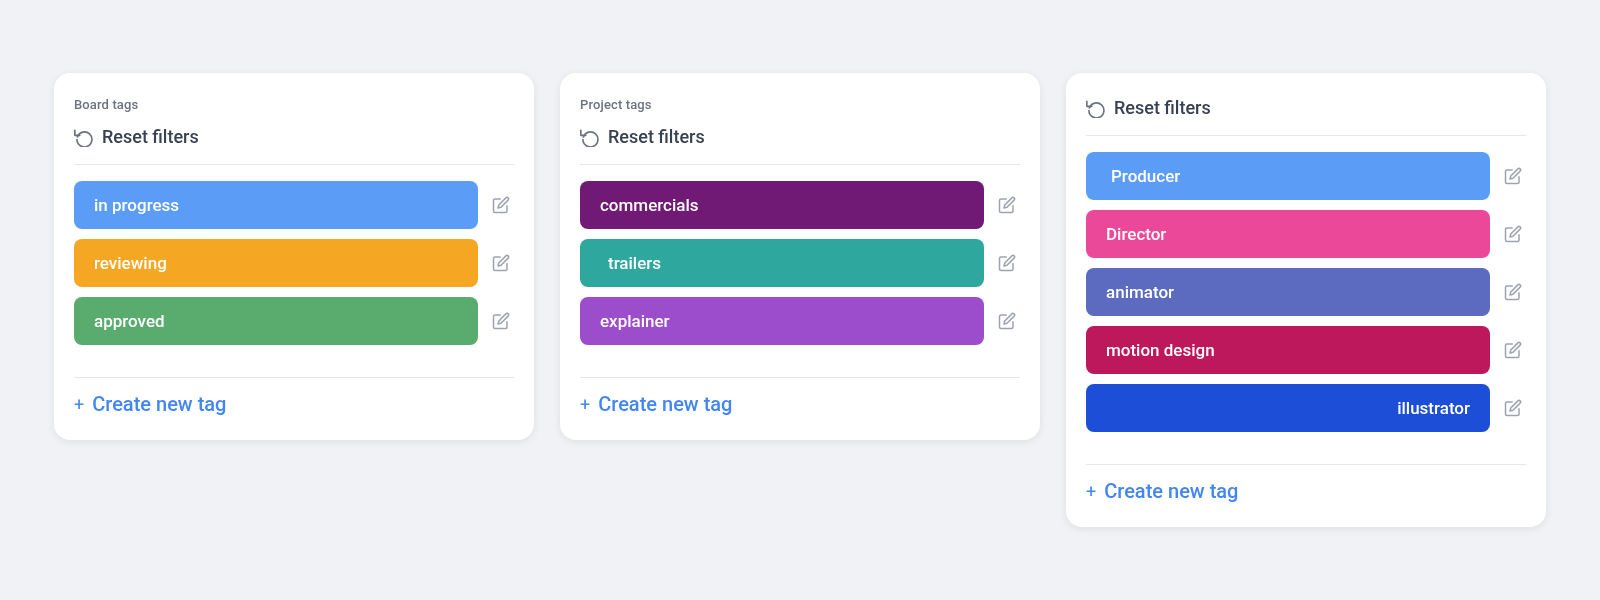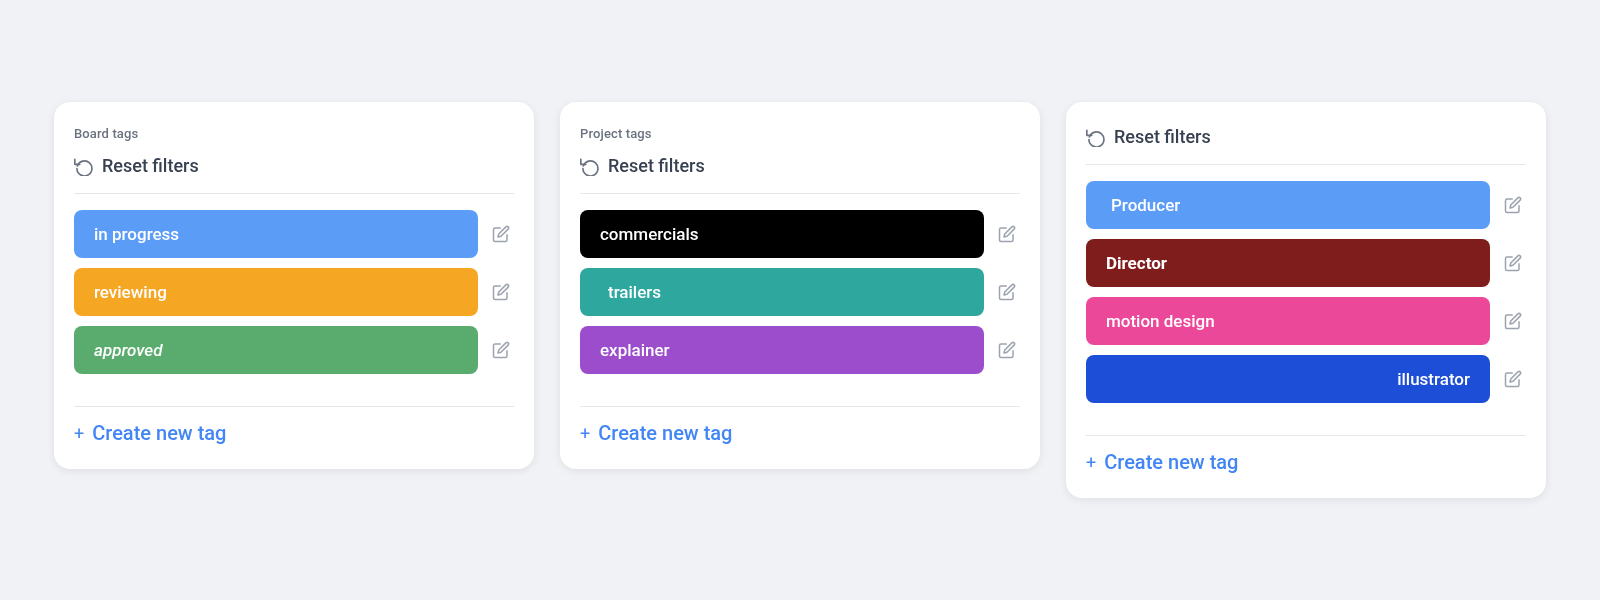--- a/index.html
+++ b/index.html
@@ -112,29 +112,29 @@
 
     .create-new-tag .create-label {
       font-size: 20px;
       color: #4285f4;
       font-weight: 500;
     }
 
     
     .color-blue       { background-color: #5b9cf6; }
     .color-orange     { background-color: #f5a623; }
-    .color-green      { background-color: #5aac6e; font-style: italic; }
-    .color-red        { background-color: #000000; }
+    .color-green      { background-color: #5aac6e; }
+    .color-red        { background-color: #701a75; }
     .color-teal       { background-color: #2ea89e; padding-left: 28px; }
     .color-purple     { background-color: #9c4dcc; }
     .color-indigo     { background-color: #5c6bc0; }
     .color-cornflower { background-color: #5b9cf6; padding-left: 25px; }
-    .color-pink       { background-color: #7f1d1d; font-weight: bold; }
+    .color-pink       { background-color: #ec4899; }
     .color-slate-blue { background-color: #5c6bc0; }
-    .color-amber      { background-color: #ec4899; }
+    .color-amber      { background-color: #be185d; }
     .color-seafoam    { background-color: #1d4ed8; text-align: right; }
   </style>
 </head>
 <body>
 
 <div class="panels-container">
     <div class="panel">
       <div class="panel-title">Board tags</div>
       <div class="reset-filters">
       <span class="reset-icon">
@@ -247,20 +247,29 @@
         <div class="tag-row">
           <div class="tag-chip color-pink">Director</div>
           <button class="edit-icon-btn">
         <svg viewBox="0 0 24 24" fill="none" stroke="currentColor" stroke-width="2" stroke-linecap="round" stroke-linejoin="round" width="18" height="18">
           <path d="M11 4H4a2 2 0 0 0-2 2v14a2 2 0 0 0 2 2h14a2 2 0 0 0 2-2v-7"></path>
           <path d="M18.5 2.5a2.121 2.121 0 0 1 3 3L12 15l-4 1 1-4 9.5-9.5z"></path>
         </svg>
       </button>
         </div>
         <div class="tag-row">
+          <div class="tag-chip color-slate-blue">animator</div>
+          <button class="edit-icon-btn">
+        <svg viewBox="0 0 24 24" fill="none" stroke="currentColor" stroke-width="2" stroke-linecap="round" stroke-linejoin="round" width="18" height="18">
+          <path d="M11 4H4a2 2 0 0 0-2 2v14a2 2 0 0 0 2 2h14a2 2 0 0 0 2-2v-7"></path>
+          <path d="M18.5 2.5a2.121 2.121 0 0 1 3 3L12 15l-4 1 1-4 9.5-9.5z"></path>
+        </svg>
+      </button>
+        </div>
+        <div class="tag-row">
           <div class="tag-chip color-amber">motion design</div>
           <button class="edit-icon-btn">
         <svg viewBox="0 0 24 24" fill="none" stroke="currentColor" stroke-width="2" stroke-linecap="round" stroke-linejoin="round" width="18" height="18">
           <path d="M11 4H4a2 2 0 0 0-2 2v14a2 2 0 0 0 2 2h14a2 2 0 0 0 2-2v-7"></path>
           <path d="M18.5 2.5a2.121 2.121 0 0 1 3 3L12 15l-4 1 1-4 9.5-9.5z"></path>
         </svg>
       </button>
         </div>
         <div class="tag-row">
           <div class="tag-chip color-seafoam">illustrator</div>

